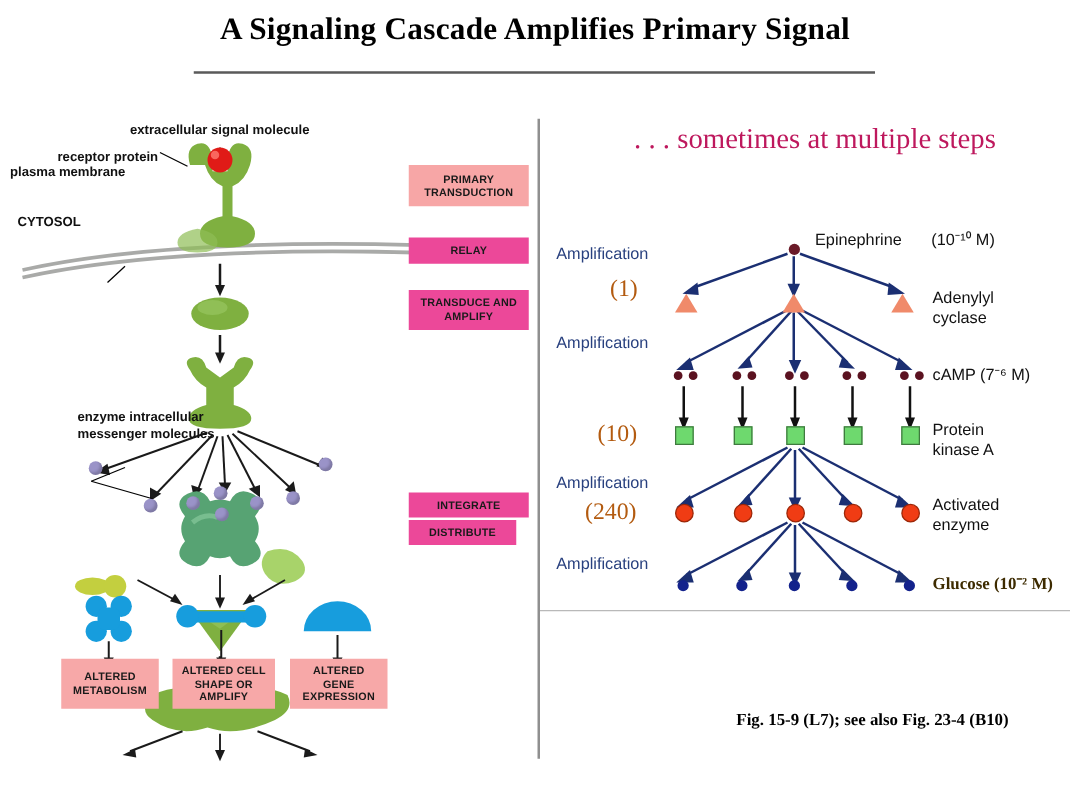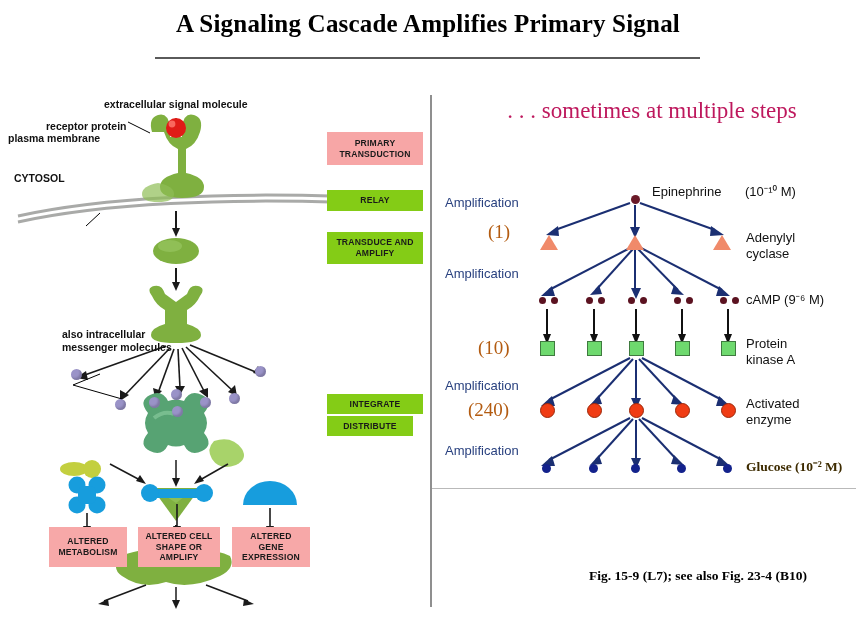--- a/index.html
+++ b/index.html
@@ -29,21 +29,21 @@
   
   .pdot{position:absolute;width:11px;height:11px;border-radius:50%;
         background:#9a93c8;box-shadow:inset -2px -2px 2px rgba(0,0,0,.18);}
 
   
   .tagbox{position:absolute;display:flex;align-items:center;justify-content:center;
           text-align:center;font-weight:bold;font-size:8.6px;line-height:1.25;
           color:#1a1a1a;letter-spacing:.2px;}
   .pink{background:#f7a6a6;}
   .pinkb{background:#f7a8a8;}
-  .yellow{background:#84cc16;justify-content:center;}
+  .yellow{background:#ec4899;justify-content:center;}
 
   
   #right-panel{left:430px;top:88px;width:426px;height:520px;}
   #right-heading{
     left:462px;top:98px;width:380px;text-align:center;
     font-family:"Liberation Serif",serif;font-size:23px;color:#be185d;
   }
   .ampl{position:absolute;color:#29417f;font-size:13px;
         font-family:"Liberation Sans",sans-serif;}
   .amnum{position:absolute;color:#b35b10;font-size:19px;
@@ -208,21 +208,21 @@
       <polygon points="87,447 83,438 91,438"></polygon>
       <polygon points="177,447 173,438 181,438"></polygon>
       <polygon points="270,447 266,438 274,438"></polygon>
     </g>
   </svg>
 
   <div class="lbl" style="left:104px;top:10px;">extracellular signal molecule</div>
   <div class="lbl" style="left:46px;top:32px;">receptor protein</div>
   <div class="lbl" style="left:8px;top:44px;">plasma membrane</div>
   <div class="lbl" style="left:14px;top:84px;">CYTOSOL</div>
-  <div class="lbl" style="left:62px;top:240px;">also intracellular</div>
+  <div class="lbl" style="left:62px;top:240px;">enzyme intracellular</div>
   <div class="lbl" style="left:62px;top:253px;">messenger molecules</div>
 
   <div class="pdot" style="left:71px;top:281px;"></div>
   <div class="pdot" style="left:115px;top:311px;"></div>
   <div class="pdot" style="left:149px;top:309px;"></div>
   <div class="pdot" style="left:171px;top:301px;"></div>
   <div class="pdot" style="left:200px;top:309px;"></div>
   <div class="pdot" style="left:229px;top:305px;"></div>
   <div class="pdot" style="left:255px;top:278px;"></div>
   <div class="pdot" style="left:172px;top:318px;"></div>
@@ -378,21 +378,21 @@
   <div class="ampl" style="left:15px;top:290px;">Amplification</div>
   <div class="amnum" style="left:38px;top:311px;">(240)</div>
   <div class="ampl" style="left:15px;top:355px;">Amplification</div>
 
   <div class="rlabel" style="left:222px;top:96px;">Epinephrine</div>
   <div class="rlabel" style="left:315px;top:96px;">(10⁻¹⁰ M)</div>
 
   <div class="rlabel" style="left:316px;top:142px;">Adenylyl</div>
   <div class="rlabel" style="left:316px;top:158px;">cyclase</div>
 
-  <div class="rlabel" style="left:316px;top:204px;">cAMP (9⁻⁶ M)</div>
+  <div class="rlabel" style="left:316px;top:204px;">cAMP (7⁻⁶ M)</div>
 
   <div class="rlabel" style="left:316px;top:248px;">Protein</div>
   <div class="rlabel" style="left:316px;top:264px;">kinase A</div>
 
   <div class="rlabel" style="left:316px;top:308px;">Activated</div>
   <div class="rlabel" style="left:316px;top:324px;">enzyme</div>
 
   <div class="rlabel bold-serif" style="left:316px;top:371px;">Glucose (10⁻² M)</div>
 </div>
 

